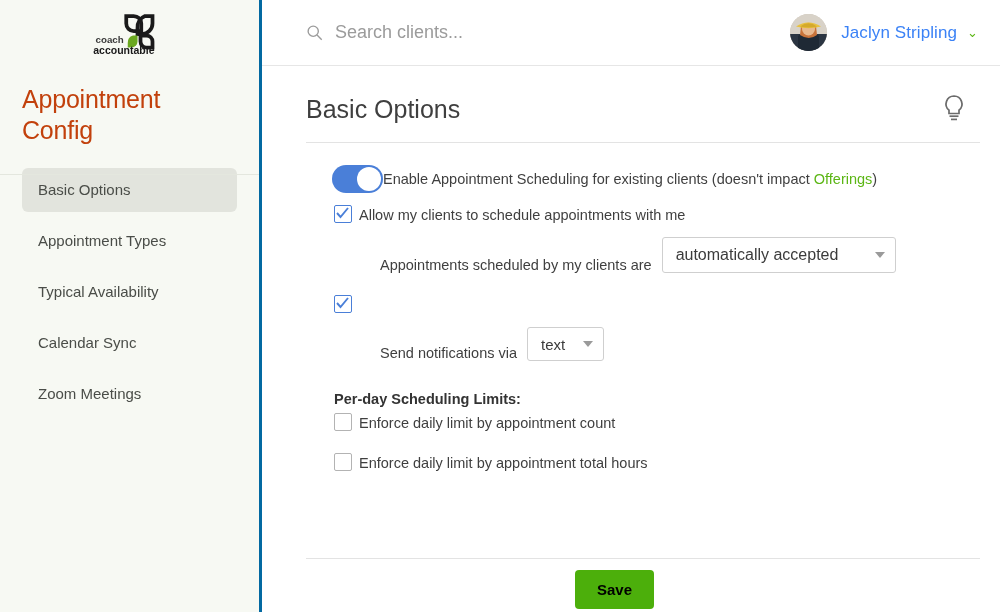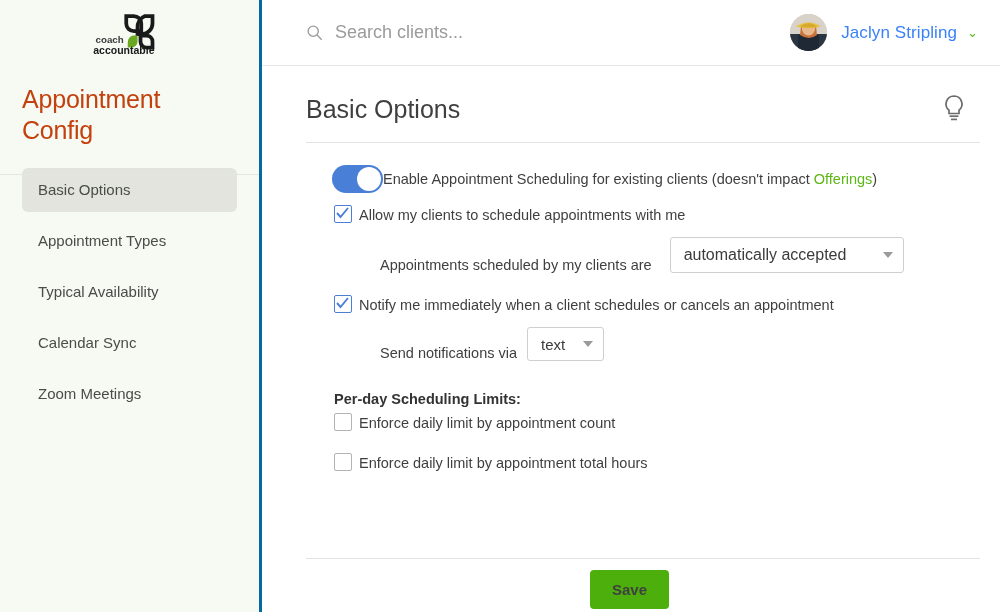--- a/index.html
+++ b/index.html
@@ -133,21 +133,21 @@
   .row-select {
     display: flex; align-items: flex-end; gap: 10px;
     margin-top: 14px; padding-left: 74px;
   }
   .select-label { font-size: 14.5px; color: #3f3f3f; }
   .select {
     border: 1px solid #cfcfcf; border-radius: 3px; background: #fff;
     height: 34px; display: flex; align-items: center;
     padding: 0 10px 0 13px; gap: 18px; cursor: pointer;
   }
-  .select.wide { width: 234px; justify-content: space-between; height: 36px; margin-left: 8px; }
+  .select.wide { width: 234px; justify-content: space-between; height: 36px; }
   .select-value { font-size: 15px; color: #3b3b3b; }
   .select.wide .select-value { font-size: 16px; }
   .caret-tri {
     width: 0; height: 0;
     border-left: 5px solid transparent;
     border-right: 5px solid transparent;
     border-top: 6px solid #9a9a9a;
   }
 
   .limits-title {
@@ -155,22 +155,22 @@
     font-size: 14.5px; font-weight: bold; color: #333;
   }
   .row-check.tight { margin-top: 6px; }
   .row-check.gap { margin-top: 22px; }
 
   .foot-rule {
     position: absolute; left: 44px; right: 20px; top: 558px;
     height: 1px; background: #e3e3e3;
   }
   .save-btn {
-    position: absolute; left: 328px; top: 570px;
-    background: #4caf0b; color: #404040;
+    position: absolute; left: 313px; top: 570px;
+    background: #4caf0b; color: #000000;
     border: none; border-radius: 4px;
     font-family: "Liberation Sans", sans-serif;
     font-size: 15px; font-weight: bold;
     padding: 11px 22px; cursor: pointer;
   }
 </style>
 </head>
 <body>
 
 <div class="app">
@@ -278,21 +278,20 @@
           <span class="caret-tri"></span>
         </div>
       </div>
 
       <div class="row-check gap">
         <div class="cb checked">
           <svg viewBox="0 0 13 12">
             <polyline points="1,6 4.5,10 12,1" fill="none" stroke="#4a7fd8" stroke-width="1.9"></polyline>
           </svg>
         </div>
-        <span class="check-label">Notify me immediately when a client schedules or cancels an appointment</span>
       </div>
 
       <div class="row-select">
         <span class="select-label">Send notifications via</span>
         <div class="select">
           <span class="select-value">text</span>
           <span class="caret-tri"></span>
         </div>
       </div>
 

